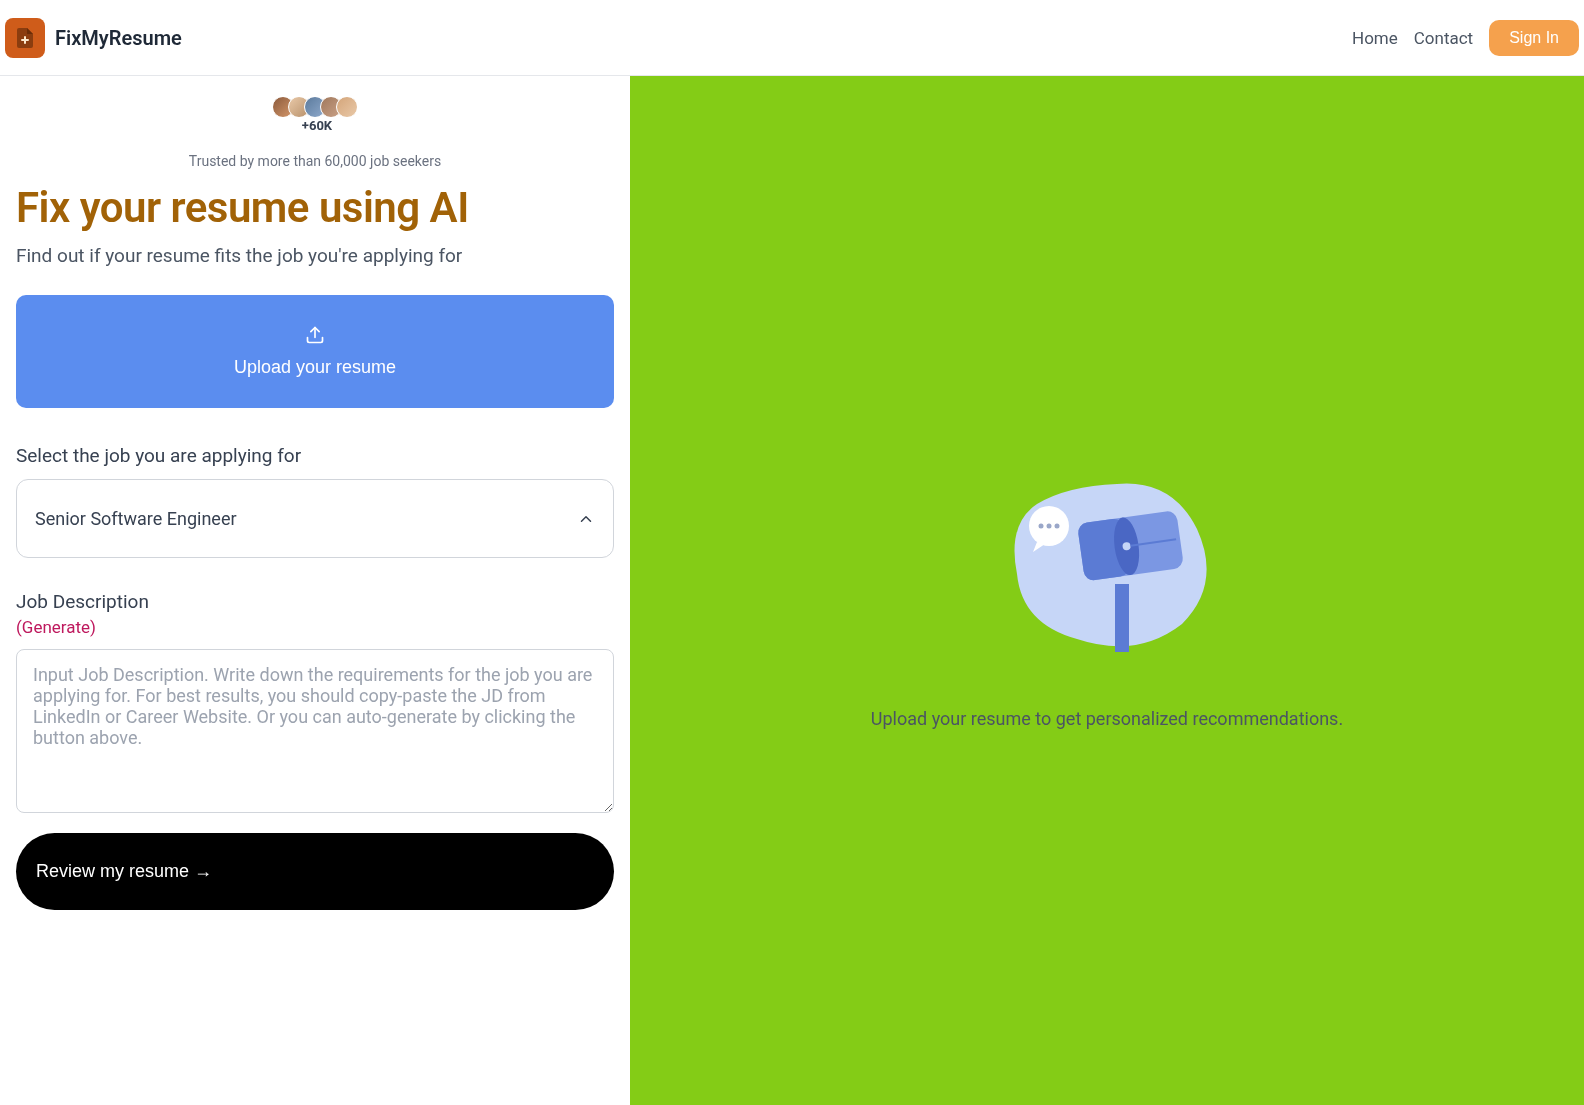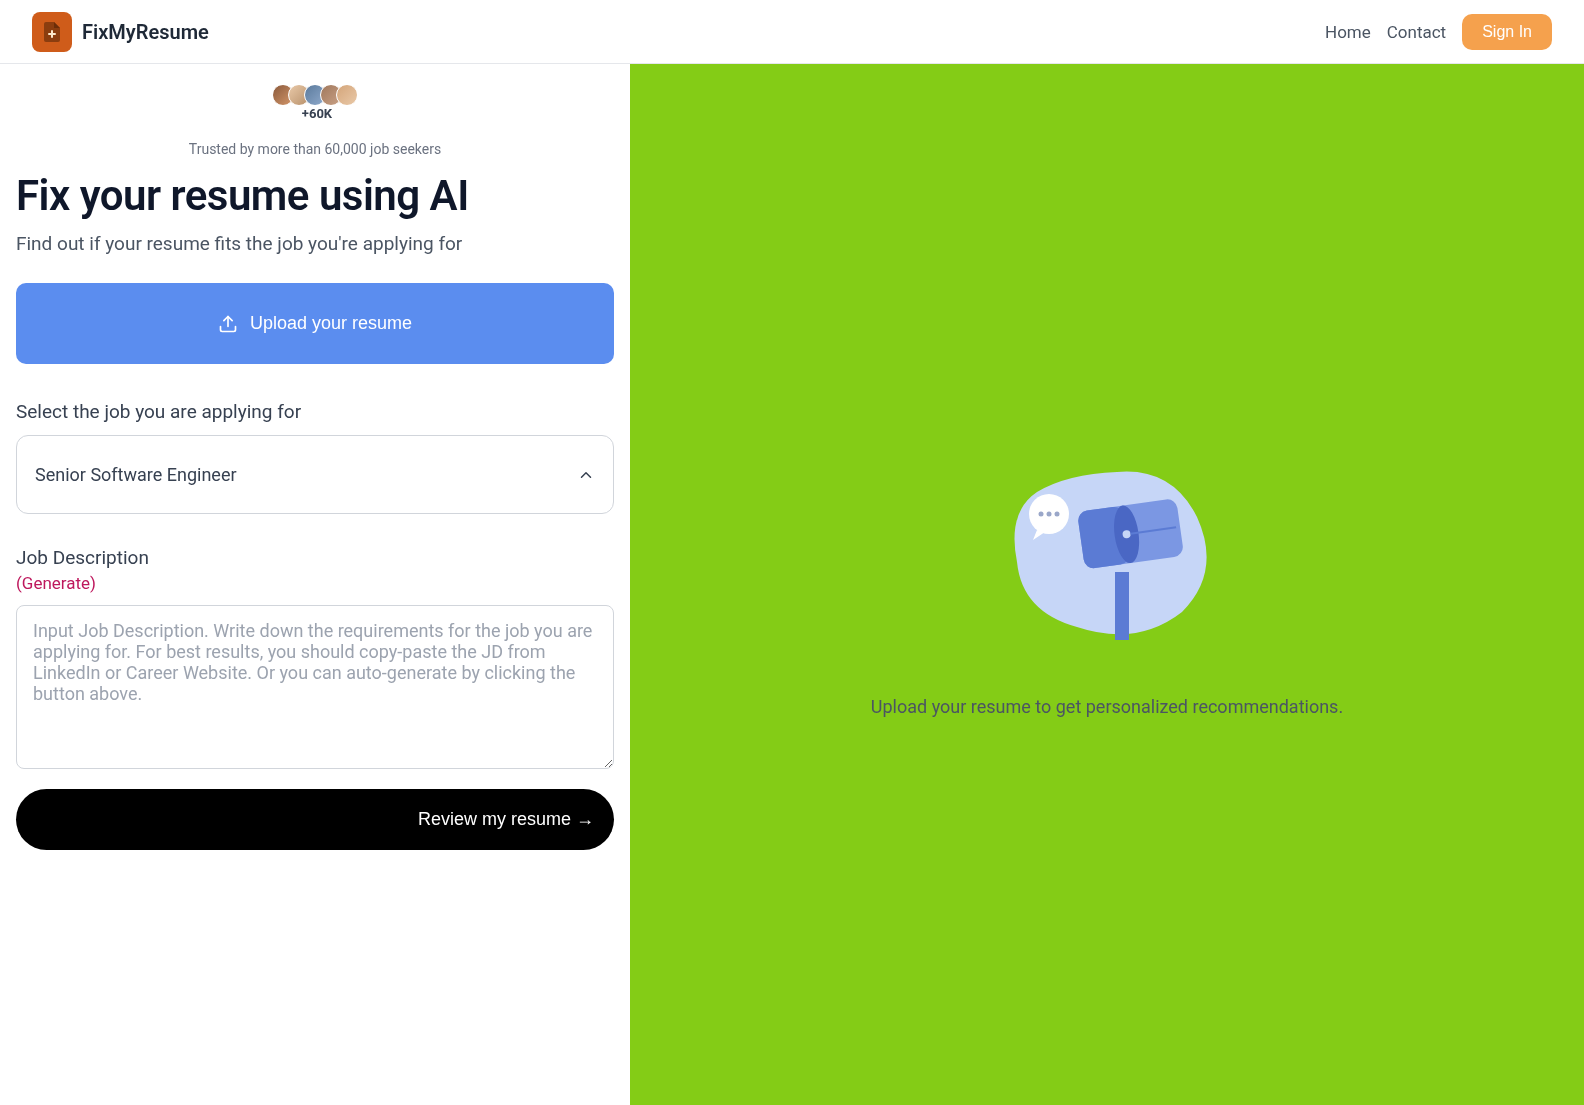--- a/index.html
+++ b/index.html
@@ -14,23 +14,23 @@
       width: 1584px;
       height: 1105px;
       overflow: hidden;
     }
     
     
     .header {
       display: flex;
       align-items: center;
       justify-content: space-between;
-      padding: 12px 32px;
+      padding: 12px 5px;
       border-bottom: 1px solid #e5e7eb;
-      height: 64px;
+      height: 76px;
     }
     
     .logo-wrap {
       display: flex;
       align-items: center;
       gap: 10px;
     }
     
     .logo-icon {
       width: 40px;
@@ -130,21 +130,21 @@
     .trust-text {
       font-size: 14px;
       color: #6b7280;
       margin-top: 20px;
     }
     
     
     .title {
       font-size: 42px;
       font-weight: 600;
-      color: #0f172a;
+      color: #a16207;
       margin-bottom: 12px;
       letter-spacing: -0.5px;
     }
     
     .subtitle {
       font-size: 19px;
       color: #4b5563;
       margin-bottom: 28px;
     }
     
@@ -157,20 +157,21 @@
       border-radius: 10px;
       padding: 30px 20px;
       font-size: 18px;
       font-weight: 400;
       cursor: pointer;
       display: flex;
       align-items: center;
       justify-content: center;
       gap: 12px;
       margin-bottom: 36px;
+      flex-direction: column;
     }
     
     
     .field-label {
       font-size: 19px;
       color: #374151;
       margin-bottom: 12px;
     }
     
     
@@ -231,27 +232,27 @@
       color: #9ca3af;
     }
     
     
     .review-btn {
       width: 100%;
       background: #000;
       color: #fff;
       border: none;
       border-radius: 999px;
-      padding: 20px 20px;
+      padding: 28px 20px;
       font-size: 18px;
       font-weight: 500;
       cursor: pointer;
       display: flex;
       align-items: center;
-      justify-content: flex-end;
+      justify-content: flex-start;
       gap: 8px;
     }
     
     
     .illustration {
       margin-bottom: 40px;
     }
     
     .right-text {
       font-size: 18px;

